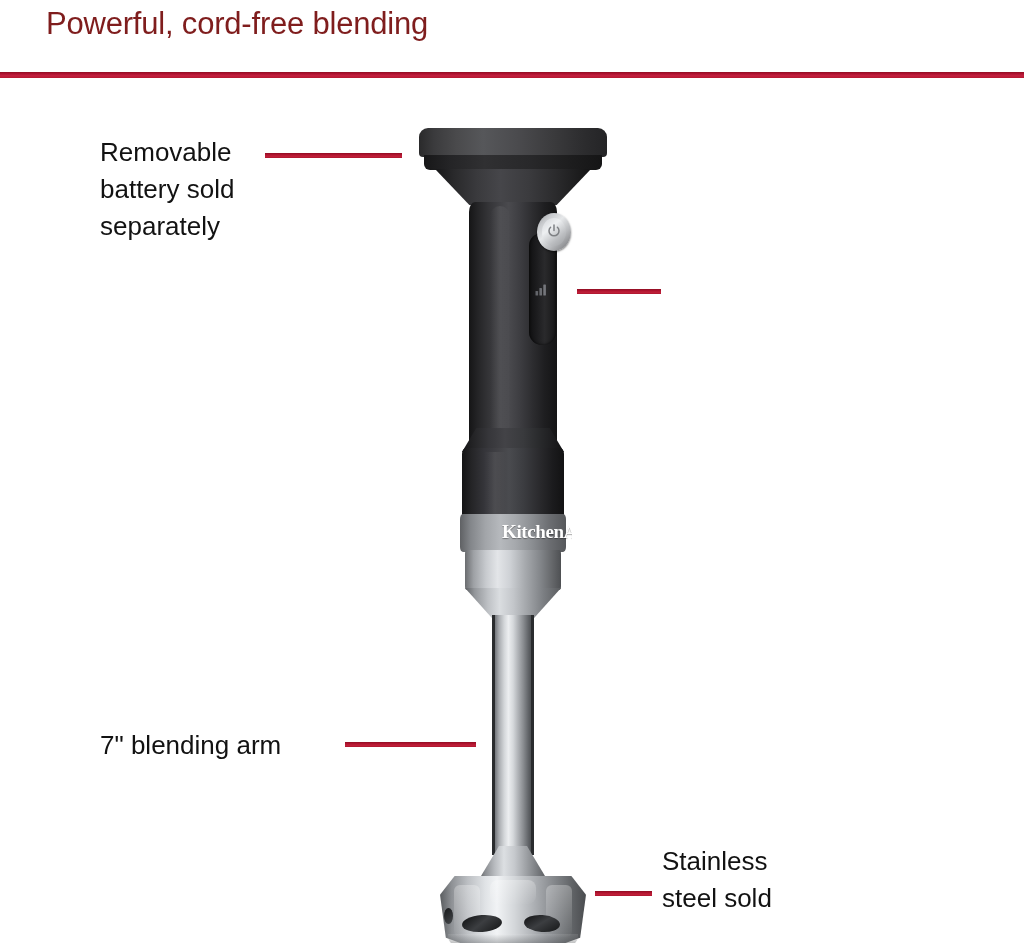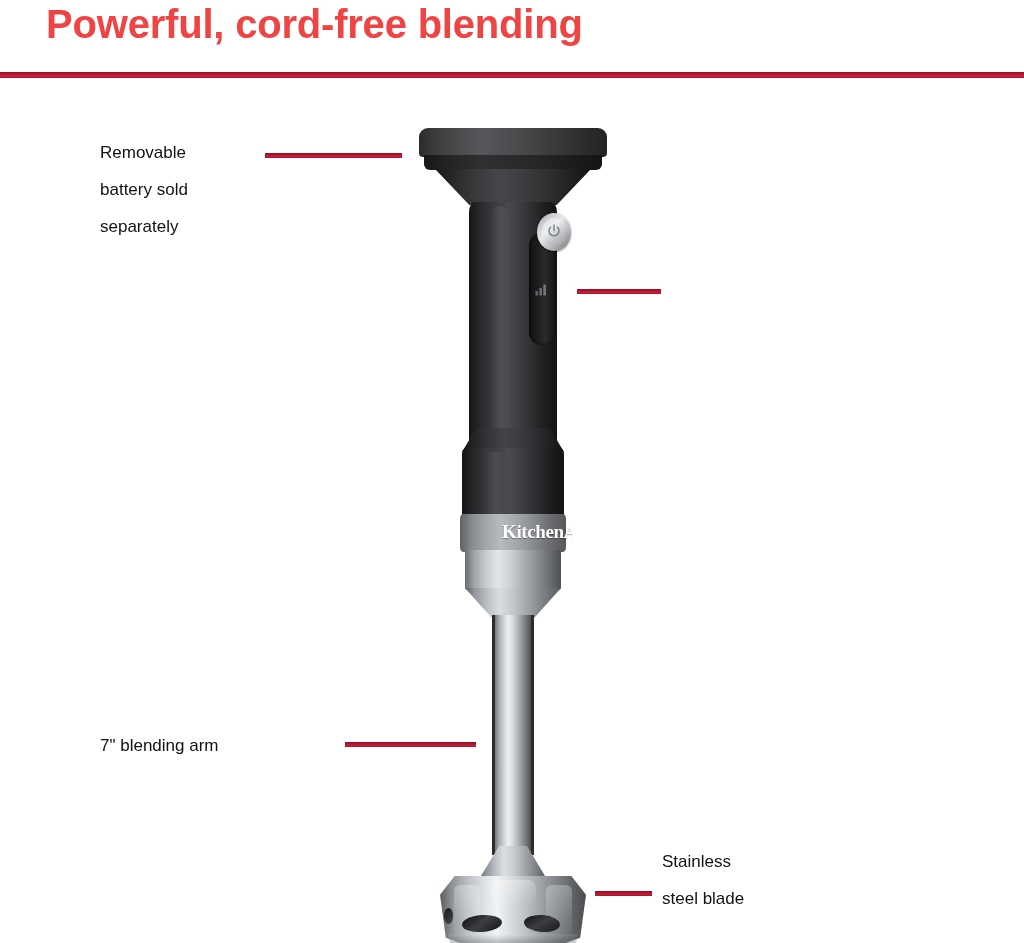--- a/index.html
+++ b/index.html
@@ -19,40 +19,40 @@
     height: 943px;
     background: #ffffff;
     overflow: hidden;
   }
 
   
   #page-title {
     position: absolute;
     left: 46px;
     top: 2px;
-    font-size: 40px;
+    font-size: 31px;
     line-height: 44px;
-    font-weight: 700;
+    font-weight: 400;
     letter-spacing: -0.2px;
-    color: #ef4444;
+    color: #7f1d1d;
     white-space: nowrap;
   }
   #title-rule {
     position: absolute;
     left: 0;
     top: 72px;
     width: 1024px;
     height: 6px;
     background: linear-gradient(to bottom, #8d0f22 0%, #a9102c 22%, #c3203f 62%, #b51830 100%);
   }
 
   
   .callout-text {
     position: absolute;
-    font-size: 17px;
+    font-size: 26px;
     line-height: 37px;
     font-weight: 400;
     color: #121212;
     white-space: pre;
   }
   .callout-text.right-aligned { text-align: left; }
 
   #callout-battery   { left: 100px; top: 134px; }
   #callout-speeds    { left: 667px; top: 273px; }
   #callout-arm       { left: 100px; top: 727px; }
@@ -429,15 +429,15 @@
   <div class="leader" id="leader-blade"></div>
 
   <div class="callout-text" id="callout-battery">Removable
 battery sold
 separately</div>
 
 
   <div class="callout-text" id="callout-arm">7" blending arm</div>
 
   <div class="callout-text right-aligned" id="callout-blade">Stainless
-steel blade</div>
+steel sold</div>
 
 </div>
 
 </body></html>

